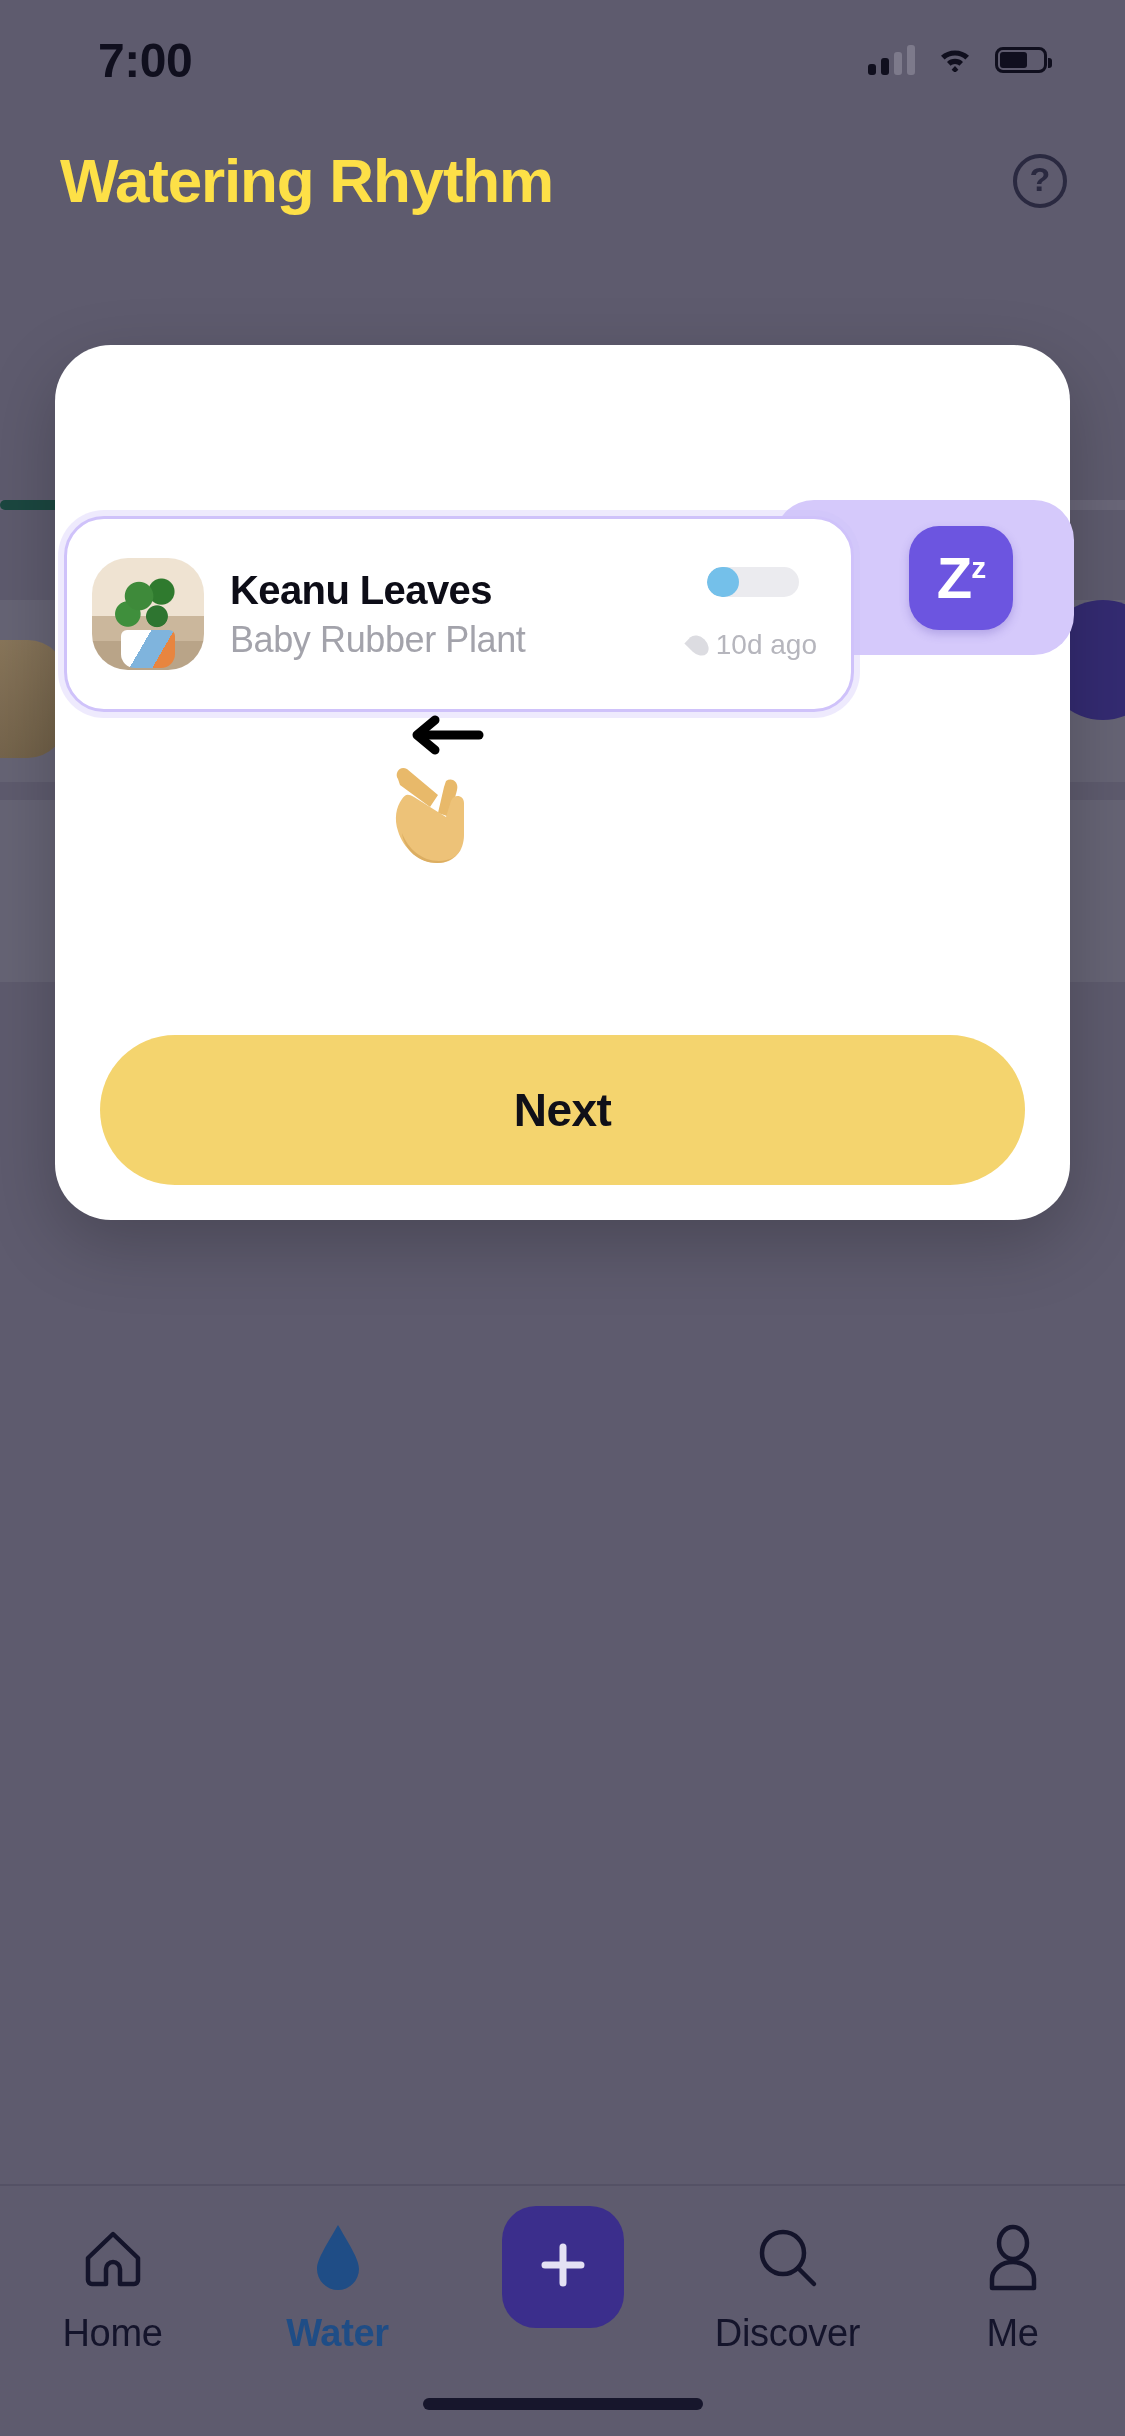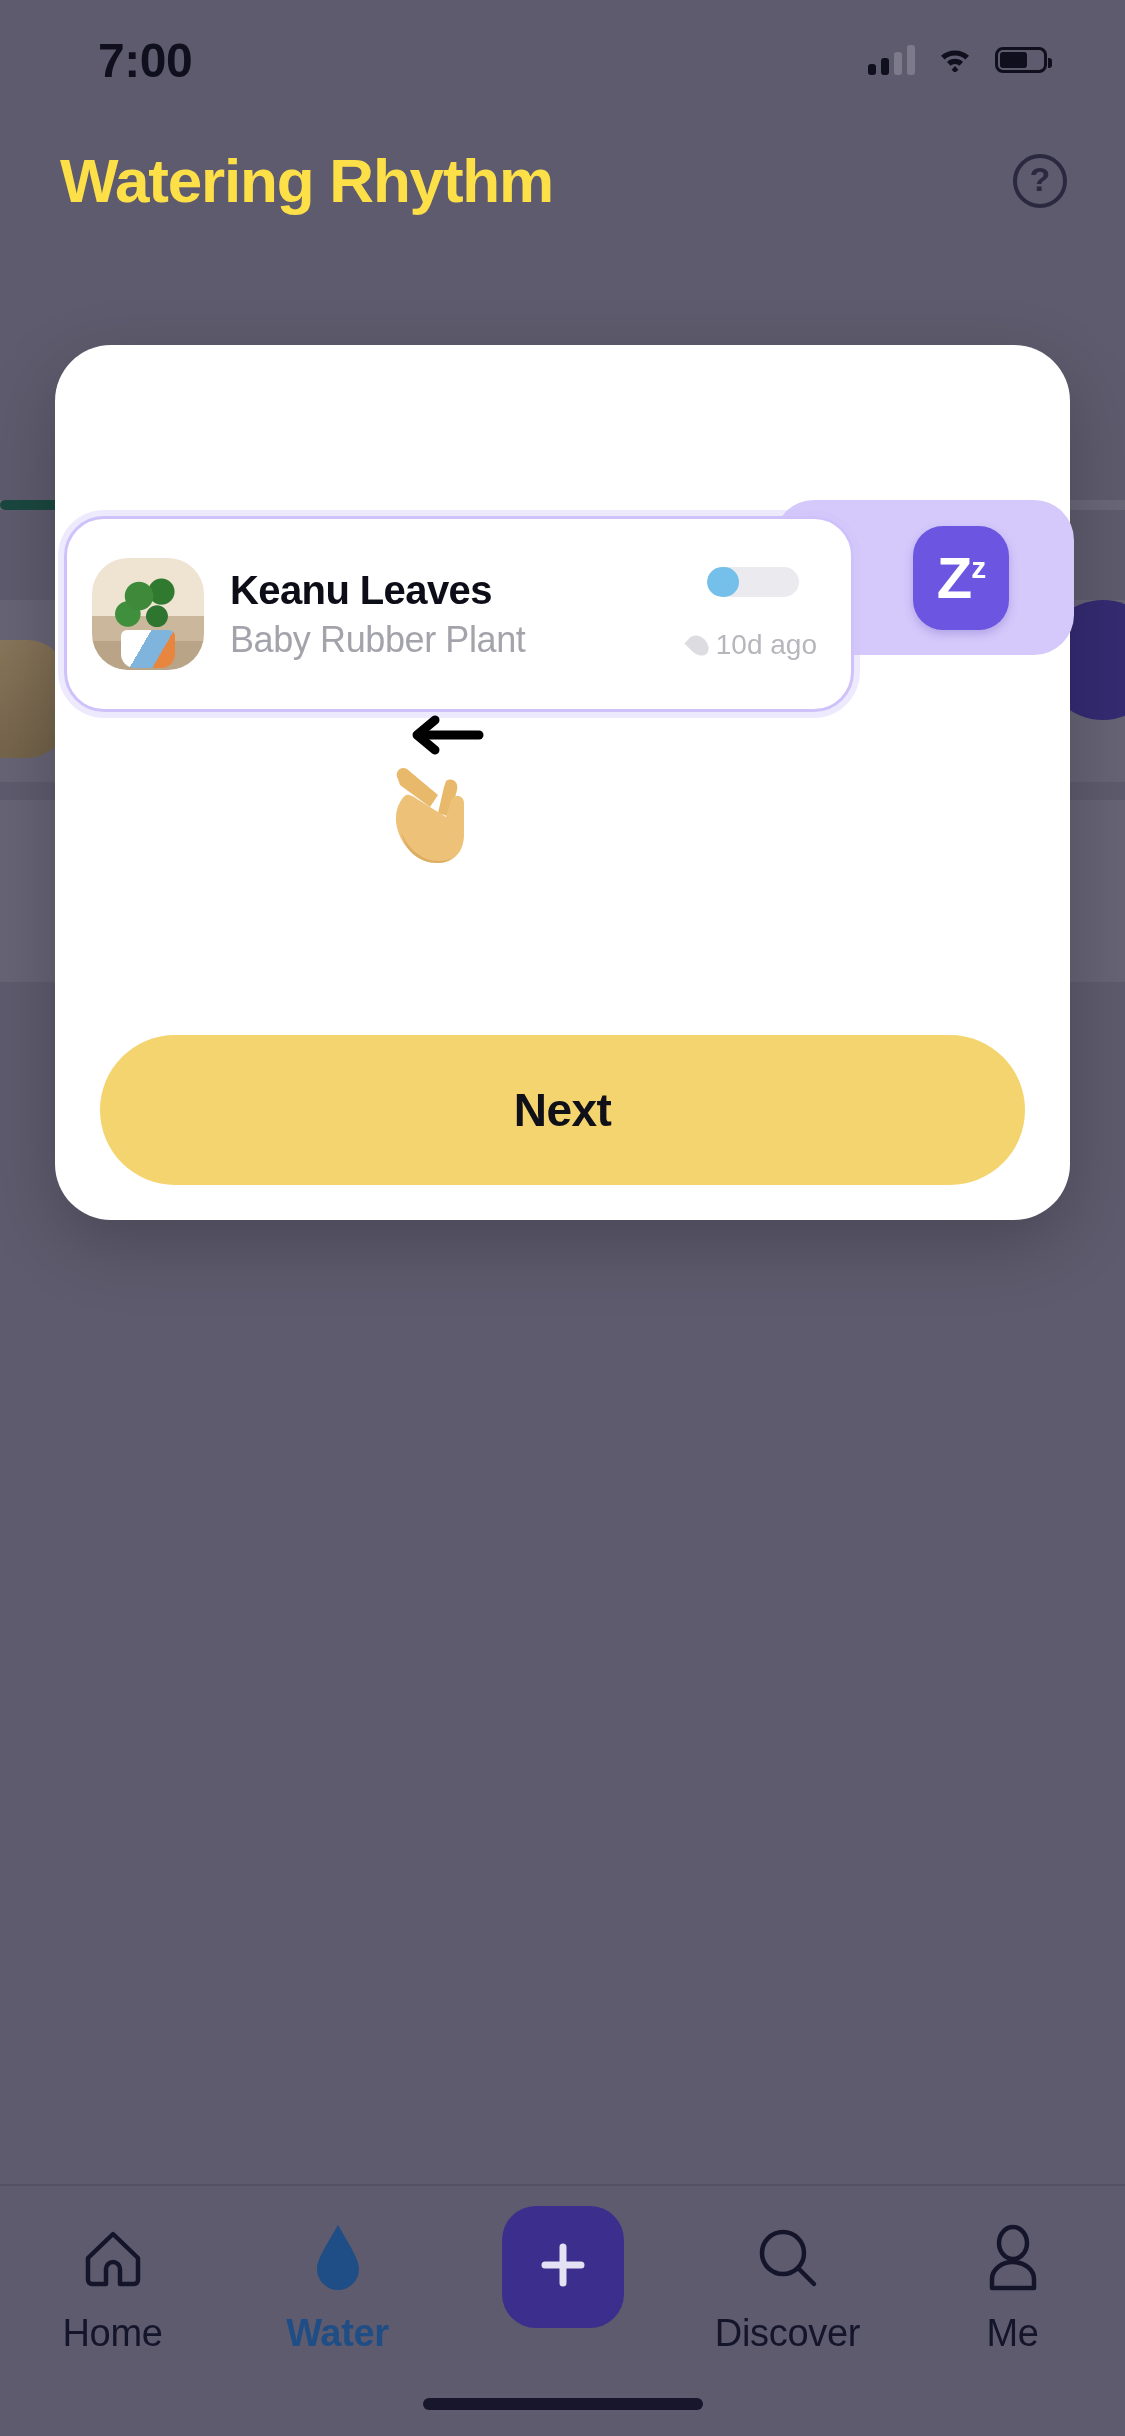--- a/index.html
+++ b/index.html
@@ -135,21 +135,21 @@
     width:1010px; height:155px;
   }
   #snooze-track{
     position:absolute; right:0; top:0;
     width:300px; height:155px;
     background:#d5c9fb; border-radius:40px;
     display:flex; align-items:center; justify-content:center;
     padding-left:74px;
   }
   #snooze-button{
-    width:96px; height:104px; border-radius:30px;
+    width:104px; height:104px; border-radius:30px;
     background:#6c55e0;
     display:flex; align-items:center; justify-content:center;
     box-shadow:0 4px 10px rgba(70,50,170,0.25);
   }
   #snooze-button .zz{
     color:#fff; font-size:58px; font-weight:800; line-height:1;
     letter-spacing:-1px;
   }
   #snooze-button .zz sup{ font-size:30px; font-weight:800; top:-0.65em; }
 

